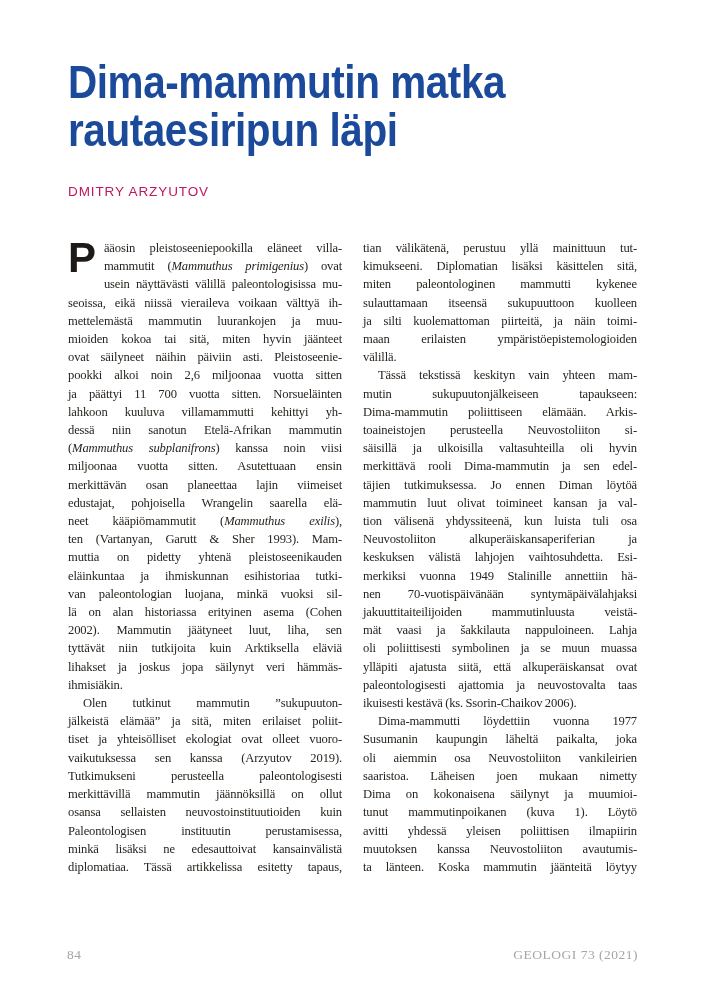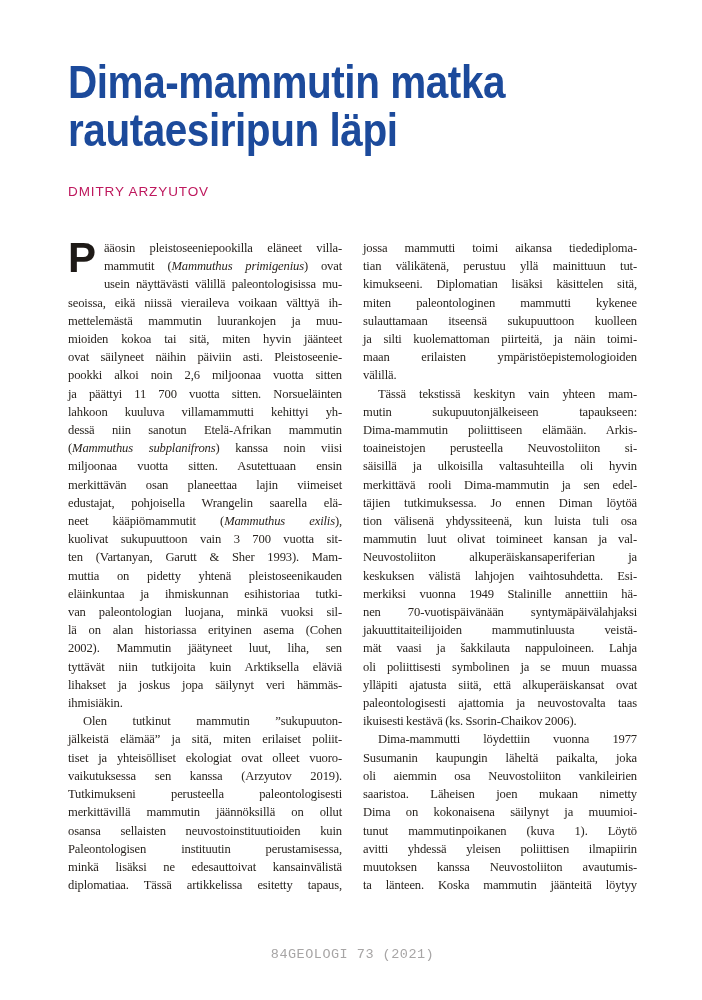--- a/index.html
+++ b/index.html
@@ -61,22 +61,22 @@
     margin: 2px 8px 0 0;
     color: #1e1a17;
   }
   i { font-style: italic; }
   .footer {
     position: absolute;
     left: 67px;
     right: 64px;
     top: 947px;
     display: flex;
-    justify-content: center;
-    font-family: Liberation Mono, monospace;
+    justify-content: space-between;
+    font-family: Liberation Serif, serif;
     font-size: 13.5px;
     letter-spacing: 0.5px;
     color: #a7a5a5;
   }
 </style>
 </head>
 <body>
 
 <div class="page">
   <h1 class="title" style="color: rgb(28, 74, 155);">
@@ -99,21 +99,20 @@
           <div class="line">ovat säilyneet näihin päiviin asti. Pleistoseenie-</div>
           <div class="line">pookki alkoi noin 2,6 miljoonaa vuotta sitten</div>
           <div class="line">ja päättyi 11 700 vuotta sitten. Norsueläinten</div>
           <div class="line">lahkoon kuuluva villamammutti kehittyi yh-</div>
           <div class="line">dessä niin sanotun Etelä-Afrikan mammutin</div>
           <div class="line">(<i>Mammuthus subplanifrons</i>) kanssa noin viisi</div>
           <div class="line">miljoonaa vuotta sitten. Asutettuaan ensin</div>
           <div class="line">merkittävän osan planeettaa lajin viimeiset</div>
           <div class="line">edustajat, pohjoisella Wrangelin saarella elä-</div>
           <div class="line">neet kääpiömammutit (<i>Mammuthus exilis</i>),</div>
-          <div class="line">kuolivat sukupuuttoon vain 3 700 vuotta sit-</div>
           <div class="line">ten (Vartanyan, Garutt &amp; Sher 1993). Mam-</div>
           <div class="line">muttia on pidetty yhtenä pleistoseenikauden</div>
           <div class="line">eläinkuntaa ja ihmiskunnan esihistoriaa tutki-</div>
           <div class="line">van paleontologian luojana, minkä vuoksi sil-</div>
           <div class="line">lä on alan historiassa erityinen asema (Cohen</div>
           <div class="line">2002). Mammutin jäätyneet luut, liha, sen</div>
           <div class="line">tyttävät niin tutkijoita kuin Arktiksella eläviä</div>
           <div class="line">lihakset ja joskus jopa säilynyt veri hämmäs-</div>
           <div class="line last">ihmisiäkin.</div>
         </div>
@@ -125,39 +124,38 @@
           <div class="line">Tutkimukseni perusteella paleontologisesti</div>
           <div class="line">merkittävillä mammutin jäännöksillä on ollut</div>
           <div class="line">osansa sellaisten neuvostoinstituutioiden kuin</div>
           <div class="line">Paleontologisen instituutin perustamisessa,</div>
           <div class="line">minkä lisäksi ne edesauttoivat kansainvälistä</div>
           <div class="line">diplomatiaa. Tässä artikkelissa esitetty tapaus,</div>
         </div>
       </div>
     <div class="col" id="col-right">
         <div class="para">
-          <div class="line">jossa mammutti toimi aikansa tiedediploma-</div>
           <div class="line">tian välikätenä, perustuu yllä mainittuun tut-</div>
           <div class="line">kimukseeni. Diplomatian lisäksi käsittelen sitä,</div>
           <div class="line">miten paleontologinen mammutti kykenee</div>
           <div class="line">sulauttamaan itseensä sukupuuttoon kuolleen</div>
           <div class="line">ja silti kuolemattoman piirteitä, ja näin toimi-</div>
           <div class="line">maan erilaisten ympäristöepistemologioiden</div>
           <div class="line last">välillä.</div>
         </div>
         <div class="para">
           <div class="line indent">Tässä tekstissä keskityn vain yhteen mam-</div>
           <div class="line">mutin sukupuutonjälkeiseen tapaukseen:</div>
           <div class="line">Dima-mammutin poliittiseen elämään. Arkis-</div>
           <div class="line">toaineistojen perusteella Neuvostoliiton si-</div>
           <div class="line">säisillä ja ulkoisilla valtasuhteilla oli hyvin</div>
           <div class="line">merkittävä rooli Dima-mammutin ja sen edel-</div>
           <div class="line">täjien tutkimuksessa. Jo ennen Diman löytöä</div>
+          <div class="line">mammutin luut olivat toimineet kansan ja val-</div>
           <div class="line">tion välisenä yhdyssiteenä, kun luista tuli osa</div>
-          <div class="line">mammutin luut olivat toimineet kansan ja val-</div>
           <div class="line">Neuvostoliiton alkuperäiskansaperiferian ja</div>
           <div class="line">keskuksen välistä lahjojen vaihtosuhdetta. Esi-</div>
           <div class="line">merkiksi vuonna 1949 Stalinille annettiin hä-</div>
           <div class="line">nen 70-vuotispäivänään syntymäpäivälahjaksi</div>
           <div class="line">jakuuttitaiteilijoiden mammutinluusta veistä-</div>
           <div class="line">mät vaasi ja šakkilauta nappuloineen. Lahja</div>
           <div class="line">oli poliittisesti symbolinen ja se muun muassa</div>
           <div class="line">ylläpiti ajatusta siitä, että alkuperäiskansat ovat</div>
           <div class="line">paleontologisesti ajattomia ja neuvostovalta taas</div>
           <div class="line last">ikuisesti kestävä (ks. Ssorin-Chaikov 2006).</div>

